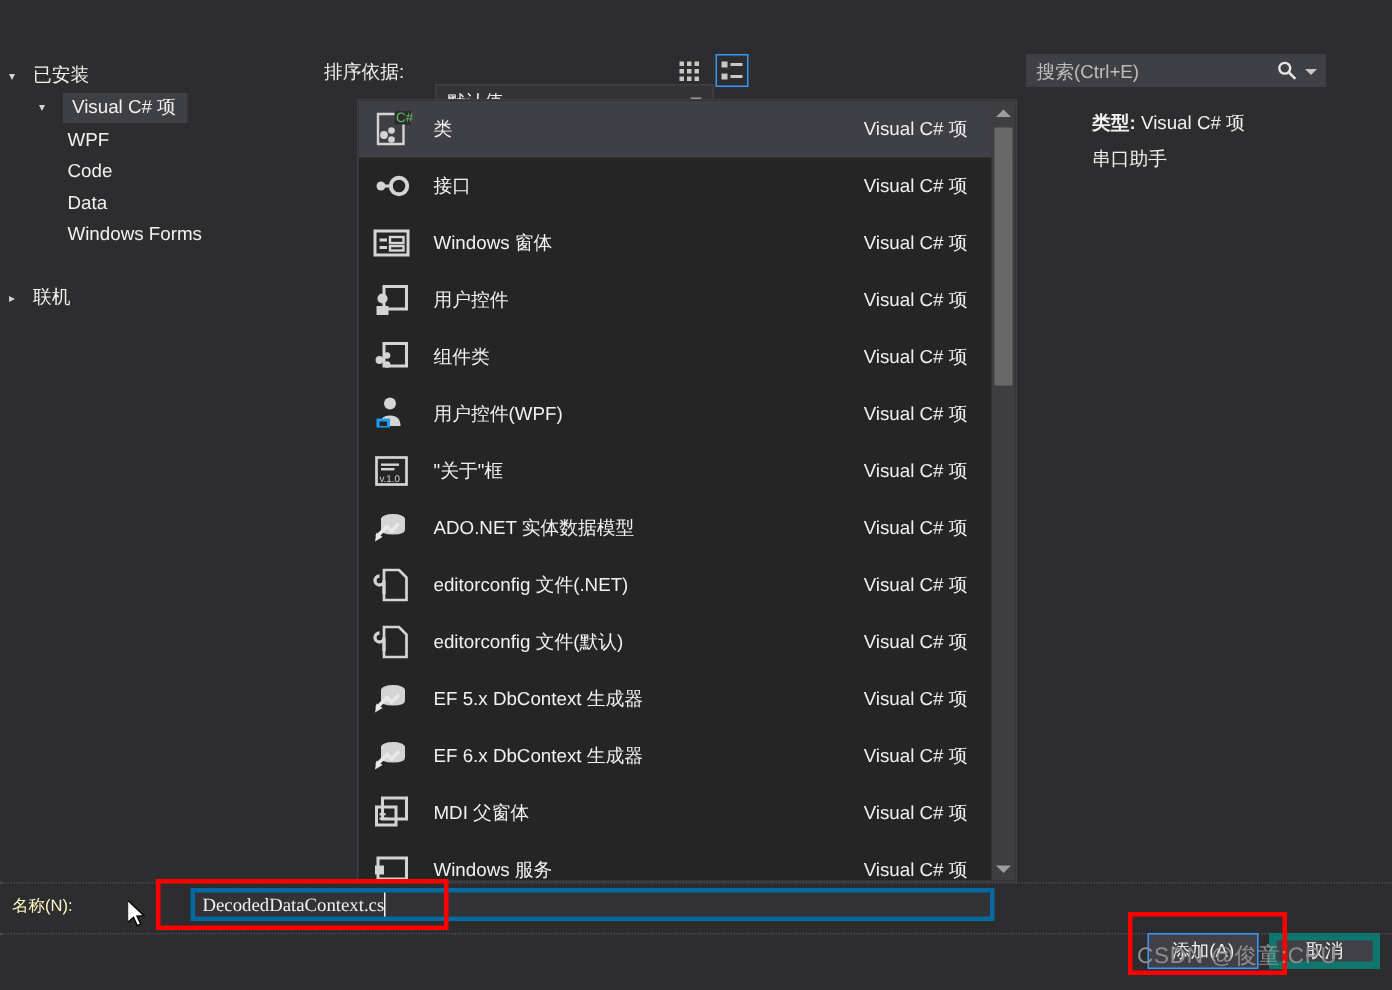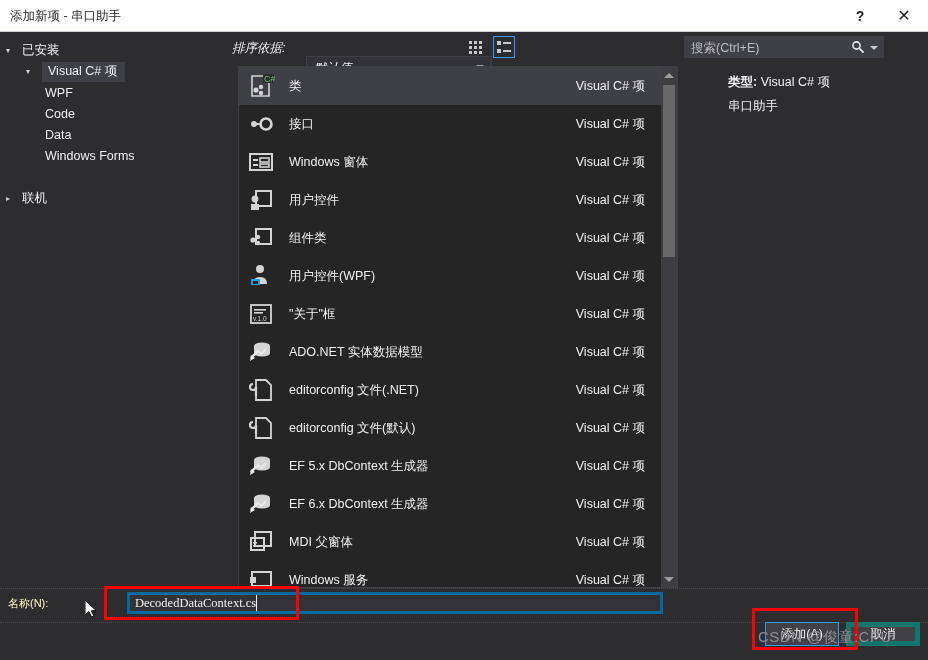--- a/index.html
+++ b/index.html
@@ -58,22 +58,22 @@
     background: #3f3f46; padding: 1px 8px 2px 6px;
     border-radius: 0px;
   }
   .arrow {
     display: inline-block; width: 12px; font-size: 8px;
     color: #d0d0d0; margin-right: 4px; line-height: 1;
   }
 
   
   .mid-toolbar {
-    position: absolute; left: 232px; top: 36px;
-    width: 450px; height: 24px; font-style: italic;
+    position: absolute; left: 216px; top: 36px;
+    width: 450px; height: 24px;
   }
   .sort-label {
     position: absolute; left: 0; top: 4px;
     font-size: 12.5px; color: #f1f1f1; white-space: nowrap;
   }
   .sort-select {
     position: absolute; left: 74px; top: 0;
     width: 186px; height: 22px;
     background: #333337; border: 1px solid #3f3f46;
     color: #f1f1f1; font-size: 12.5px; margin-top: 20px;
@@ -243,25 +243,20 @@
   .cursor {
     position: absolute; left: 85px; top: 600px;
     width: 12px; height: 19px;
   }
 </style>
 </head>
 <body>
 
 <div id="dialog">
 
-  <div class="titlebar">
-    <div class="titlebar-text">添加新项 - 串口助手</div>
-    <button class="title-btn help">?</button>
-    <button class="title-btn close">✕</button>
-  </div>
 
   <div class="tree-pane">
     <div class="tree-row root">
       <span class="arrow">▾</span>
       <span>已安装</span>
     </div>
 
     <div class="tree-row child">
       <span class="arrow">▾</span>
       <span class="tree-label selected">Visual C# 项</span>

